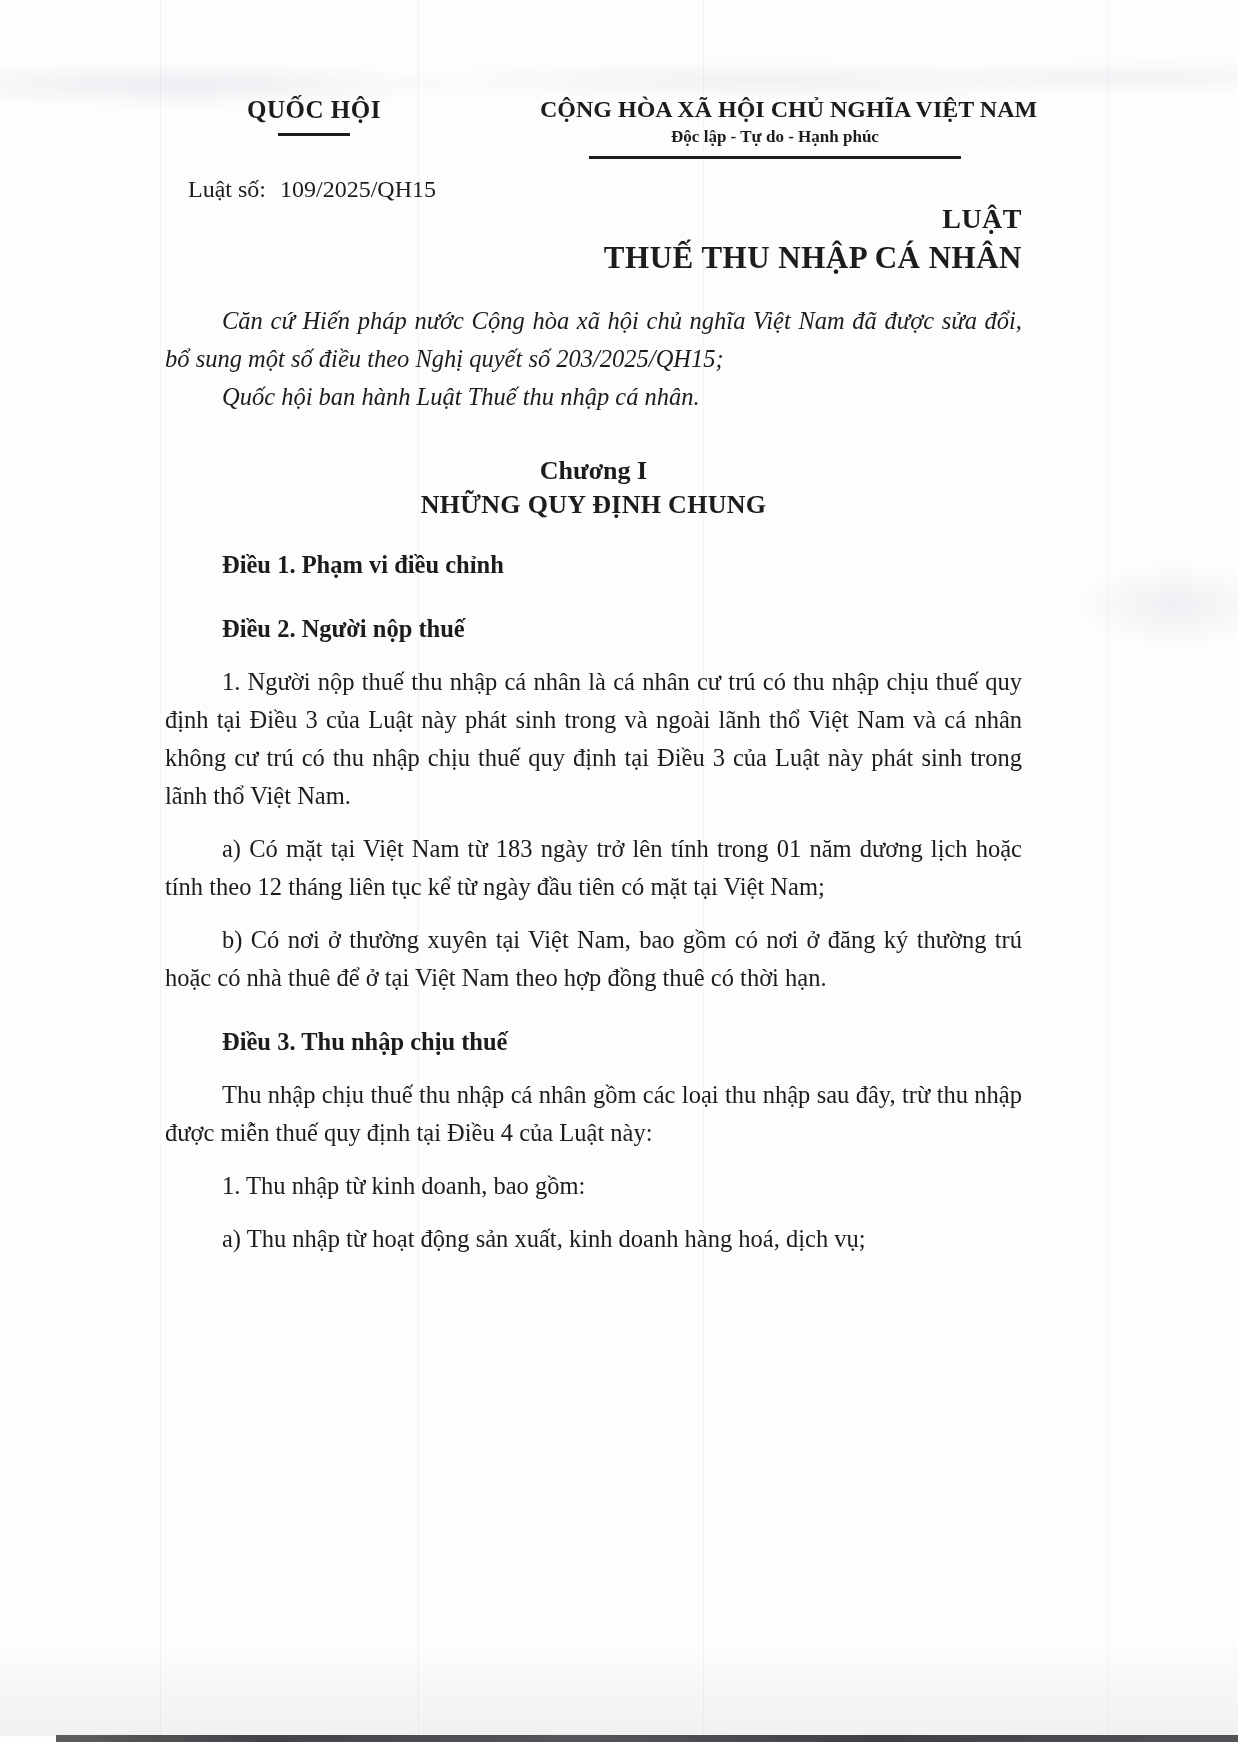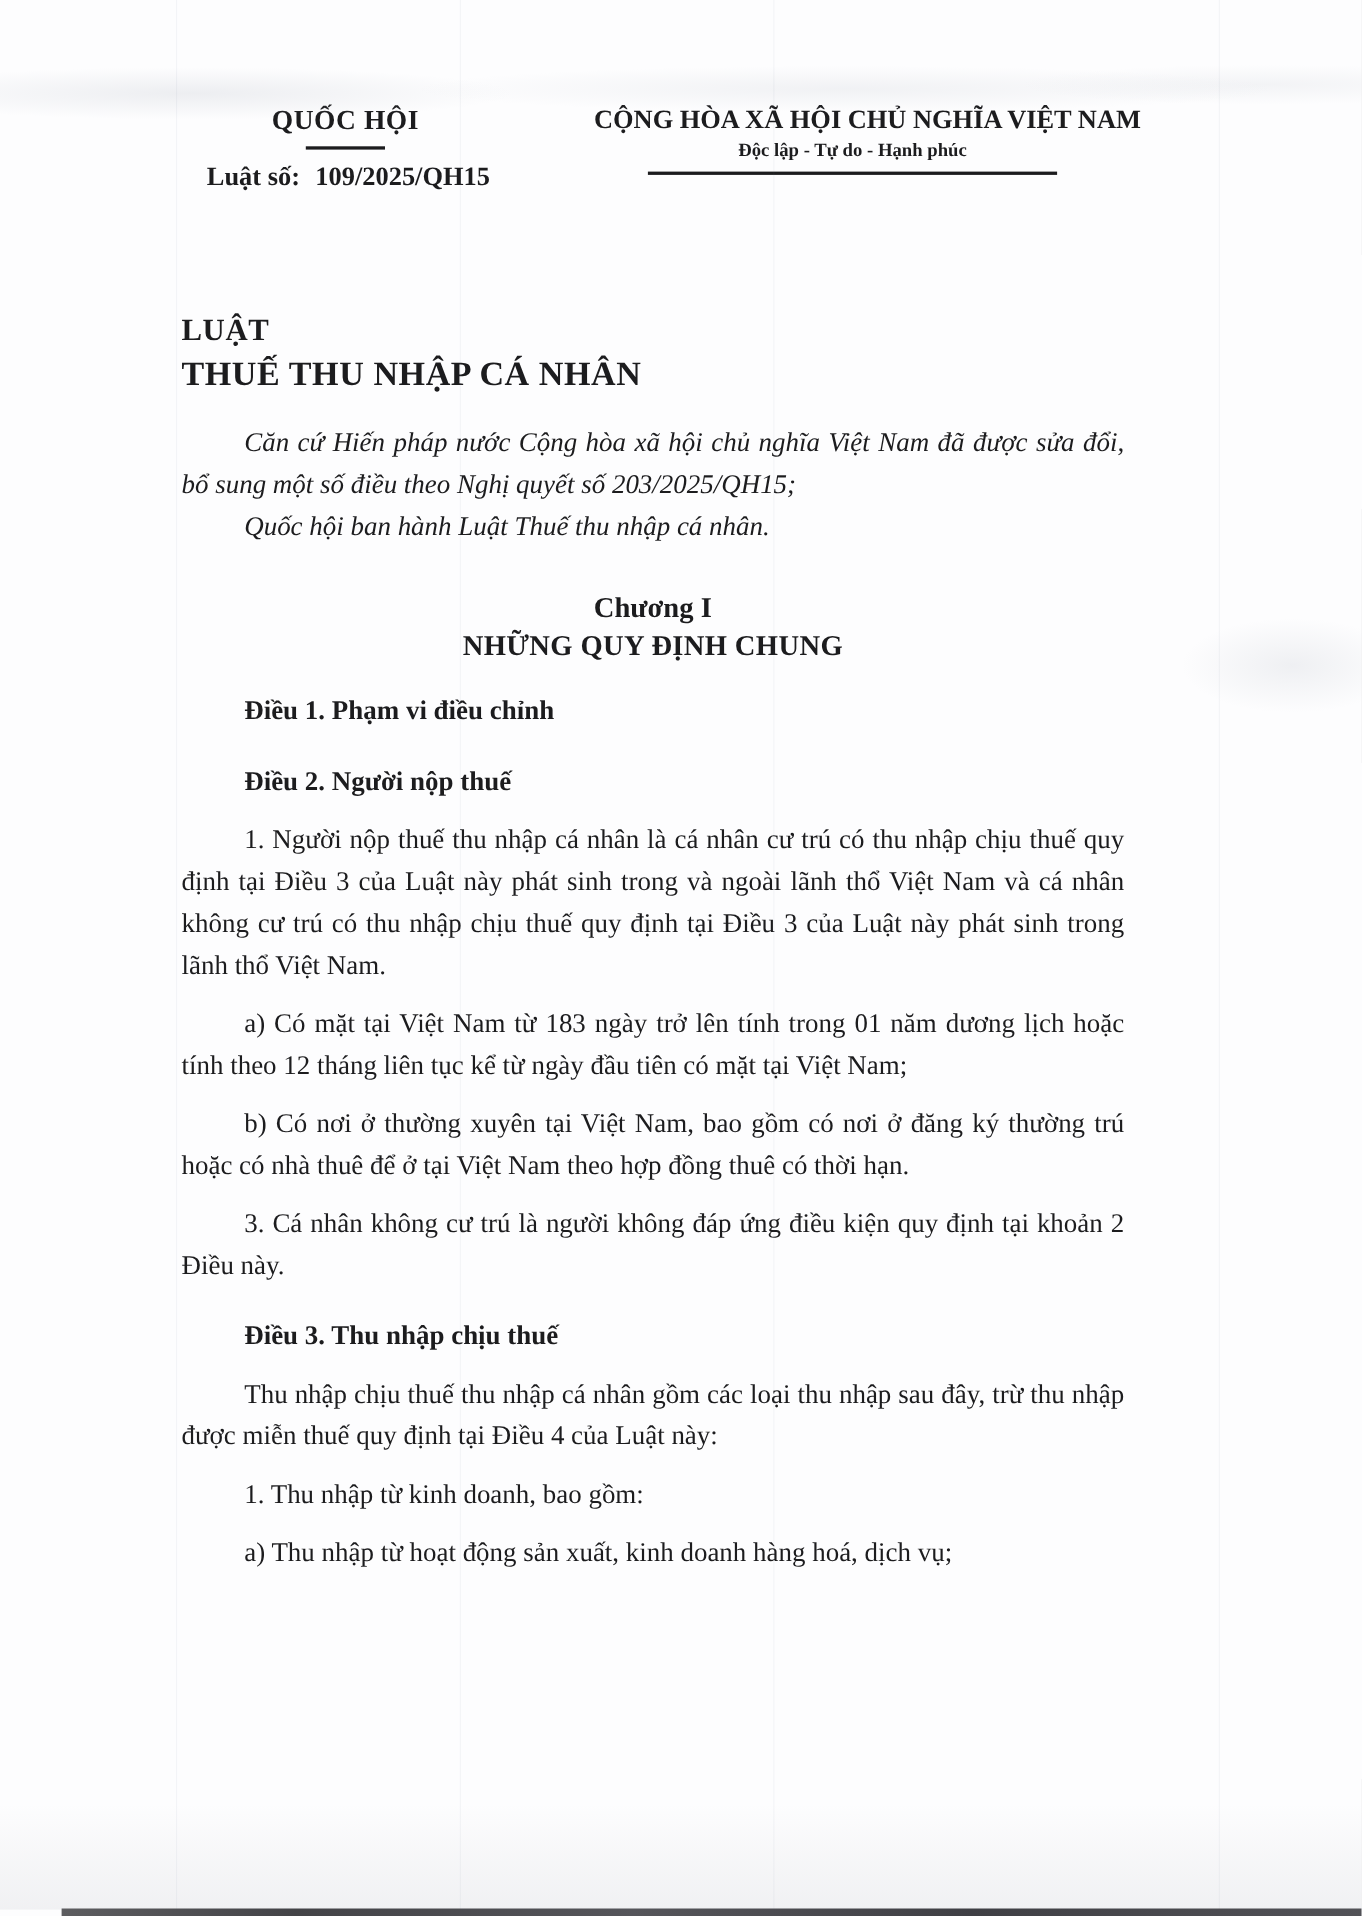--- a/index.html
+++ b/index.html
@@ -35,29 +35,29 @@
   .scan-line{position:absolute;top:0;width:1px;height:100%;background:rgba(120,130,155,.07);}
   .scan-line.l1{left:160px;}
   .scan-line.l2{left:418px;}
   .scan-line.l3{left:703px;}
   .scan-line.l4{left:1108px;}
   
   .doc-header{display:flex;padding-top:96px;}
   .header-left{width:252px;margin-left:188px;text-align:center;flex:0 0 auto;}
   .org-name{font-weight:bold;font-size:25px;letter-spacing:.5px;display:inline-block;}
   .org-underline{width:72px;height:3px;background:#1c1c1e;margin:9px auto 0 auto;}
-  .law-number{margin-top:12px;font-size:24px;text-align:left;white-space:nowrap;font-weight:bold;}
+  .law-number{margin-top:40px;font-size:24px;text-align:left;white-space:nowrap;}
   .law-number .num{margin-left:14px;}
   .header-right{flex:0 0 auto;width:470px;margin-left:100px;text-align:center;}
   .country{font-weight:bold;font-size:24px;white-space:nowrap;}
   .motto{font-weight:bold;font-size:17px;margin-top:4px;white-space:nowrap;}
   .motto-underline{width:372px;height:3px;background:#1c1c1e;margin:9px auto 0 auto;}
   
   .content{width:857px;margin-left:165px;}
-  .title-block{margin-top:110px;text-align:left;}
+  .title-block{text-align:right;}
   .law-title{font-weight:bold;font-size:28px;letter-spacing:.5px;}
   .law-subtitle{font-weight:bold;font-size:31px;margin-top:5px;letter-spacing:.5px;}
   .preamble{margin-top:26px;}
   .preamble p{
     margin:0;font-style:italic;font-size:24.5px;line-height:38px;
     text-align:justify;text-indent:57px;
   }
   .chapter{margin-top:40px;text-align:center;}
   .chapter-number{font-weight:bold;font-size:26px;}
   .chapter-title{font-weight:bold;font-size:26px;margin-top:4px;letter-spacing:.3px;font-family:Liberation Serif, serif;}
@@ -116,21 +116,20 @@
 
     <section>
       <h3 class="article-heading">Điều 1. Phạm vi điều chỉnh</h3>
     </section>
 
     <section>
       <h3 class="article-heading">Điều 2. Người nộp thuế</h3>
       <p class="body-par">1. Người nộp thuế thu nhập cá nhân là cá nhân cư trú có thu nhập chịu thuế quy định tại Điều 3 của Luật này phát sinh trong và ngoài lãnh thổ Việt Nam và cá nhân không cư trú có thu nhập chịu thuế quy định tại Điều 3 của Luật này phát sinh trong lãnh thổ Việt Nam.</p>
       <p class="body-par">a) Có mặt tại Việt Nam từ 183 ngày trở lên tính trong 01 năm dương lịch hoặc tính theo 12 tháng liên tục kể từ ngày đầu tiên có mặt tại Việt Nam;</p>
       <p class="body-par">b) Có nơi ở thường xuyên tại Việt Nam, bao gồm có nơi ở đăng ký thường trú hoặc có nhà thuê để ở tại Việt Nam theo hợp đồng thuê có thời hạn.</p>
-      <p class="body-par">3. Cá nhân không cư trú là người không đáp ứng điều kiện quy định tại khoản 2 Điều này.</p>
     </section>
 
     <section>
       <h3 class="article-heading">Điều 3. Thu nhập chịu thuế</h3>
       <p class="body-par">Thu nhập chịu thuế thu nhập cá nhân gồm các loại thu nhập sau đây, trừ thu nhập được miễn thuế quy định tại Điều 4 của Luật này:</p>
       <p class="body-par">1. Thu nhập từ kinh doanh, bao gồm:</p>
       <p class="body-par">a) Thu nhập từ hoạt động sản xuất, kinh doanh hàng hoá, dịch vụ;</p>
     </section>
 
   </main>

